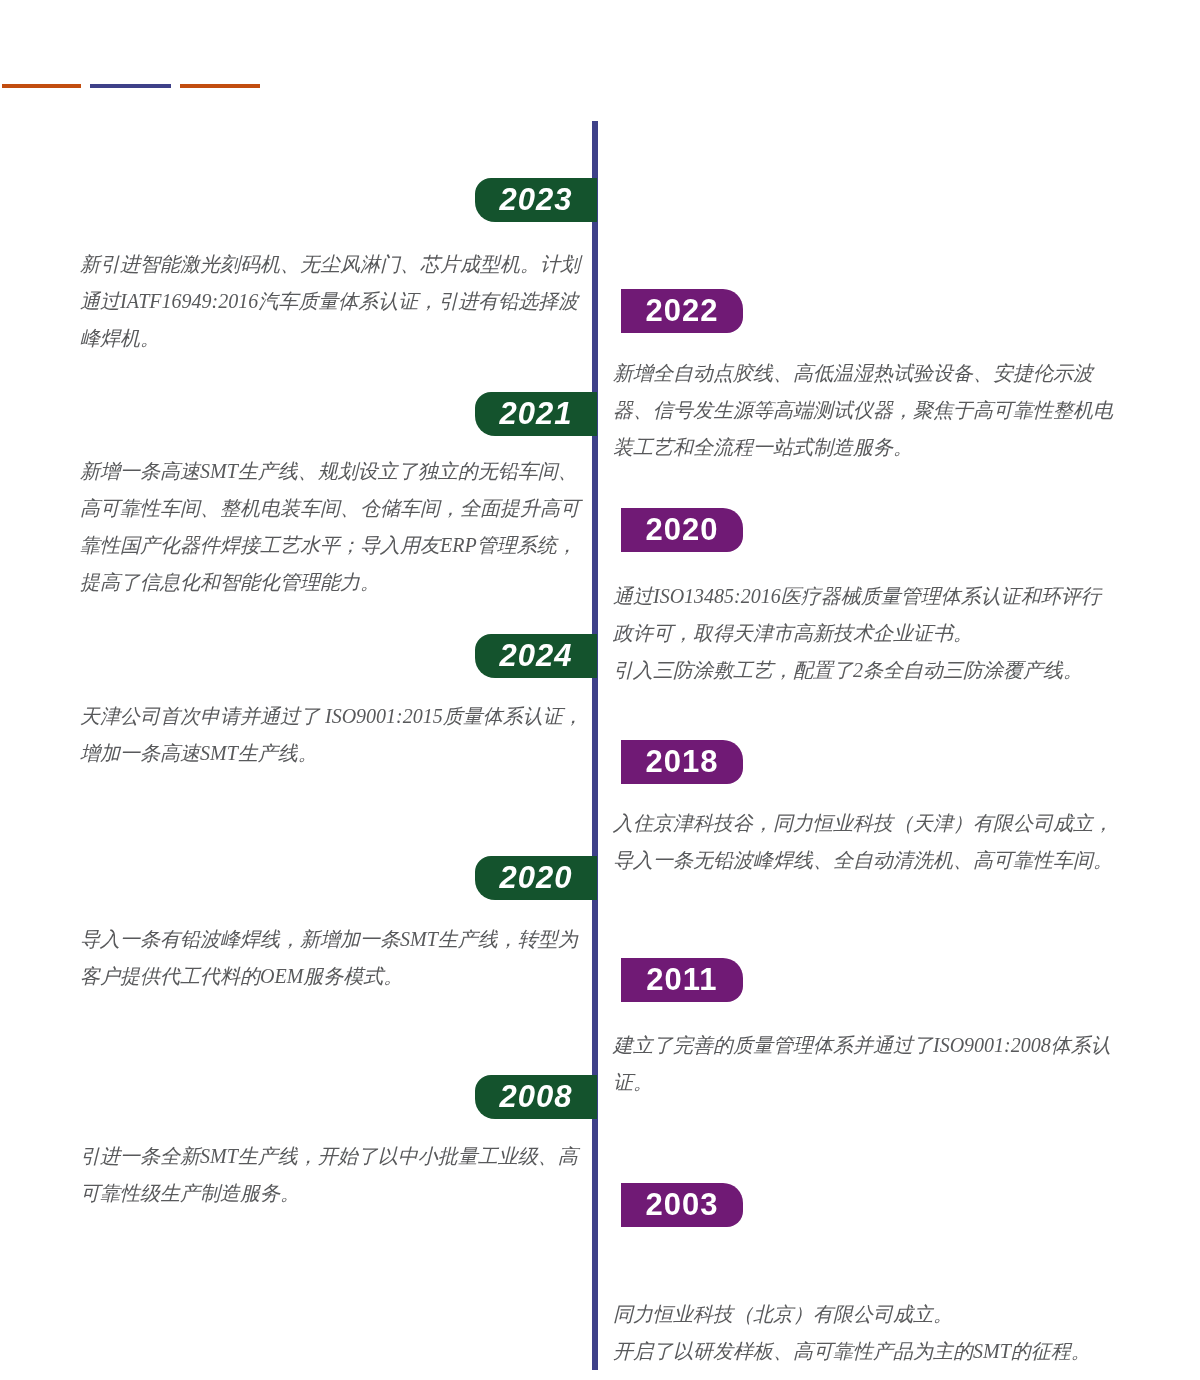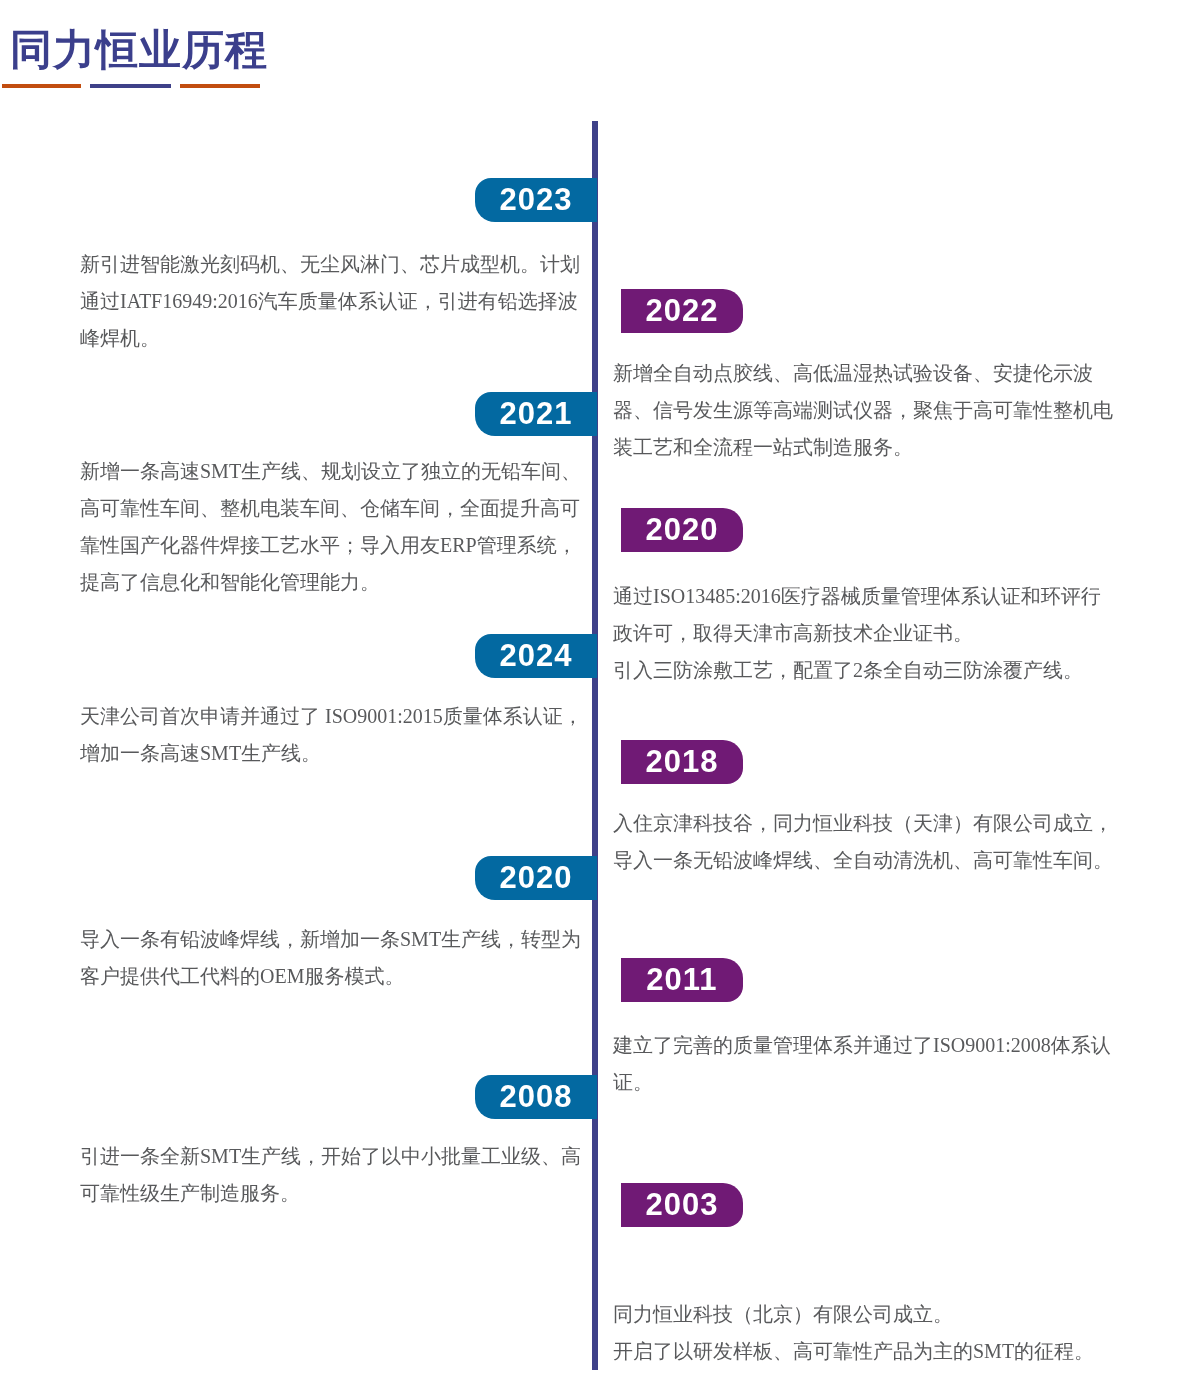--- a/index.html
+++ b/index.html
@@ -36,47 +36,48 @@
     line-height:44px;
     text-align:center;
     color:#ffffff;
     font-size:31px;font-weight:bold;
     letter-spacing:1px;
     z-index:2;
     font-family:"Liberation Sans","DejaVu Sans",sans-serif;
   }
   .badge.left{
     right:603px;
-    background:#0369a1;
+    background:#14532d;
     border-radius:16px 0 0 20px;
+    font-style:italic;
   }
   .badge.right{
     left:621px;
     background:#701a75;
     border-radius:0 20px 16px 0;
   }
   
   .desc{
     position:absolute;
     width:505px;
     font-size:20px;
     line-height:37px;
     color:#58595B;
     white-space:pre-line;
     font-family:"Liberation Serif","DejaVu Serif",serif;
+    font-style:italic;
   }
   .desc.left{left:80px;}
   .desc.right{left:613px;}
 </style>
 </head>
 <body>
 
 <div class="canvas">
 
-  <div class="page-title">同力恒业历程</div>
   <div class="title-bars">
     <div class="title-bar b1"></div>
     <div class="title-bar b2"></div>
     <div class="title-bar b3"></div>
   </div>
 
   <div class="timeline-line"></div>
 
   <div>
     <div class="badge left" style="top:178px">2023</div>

